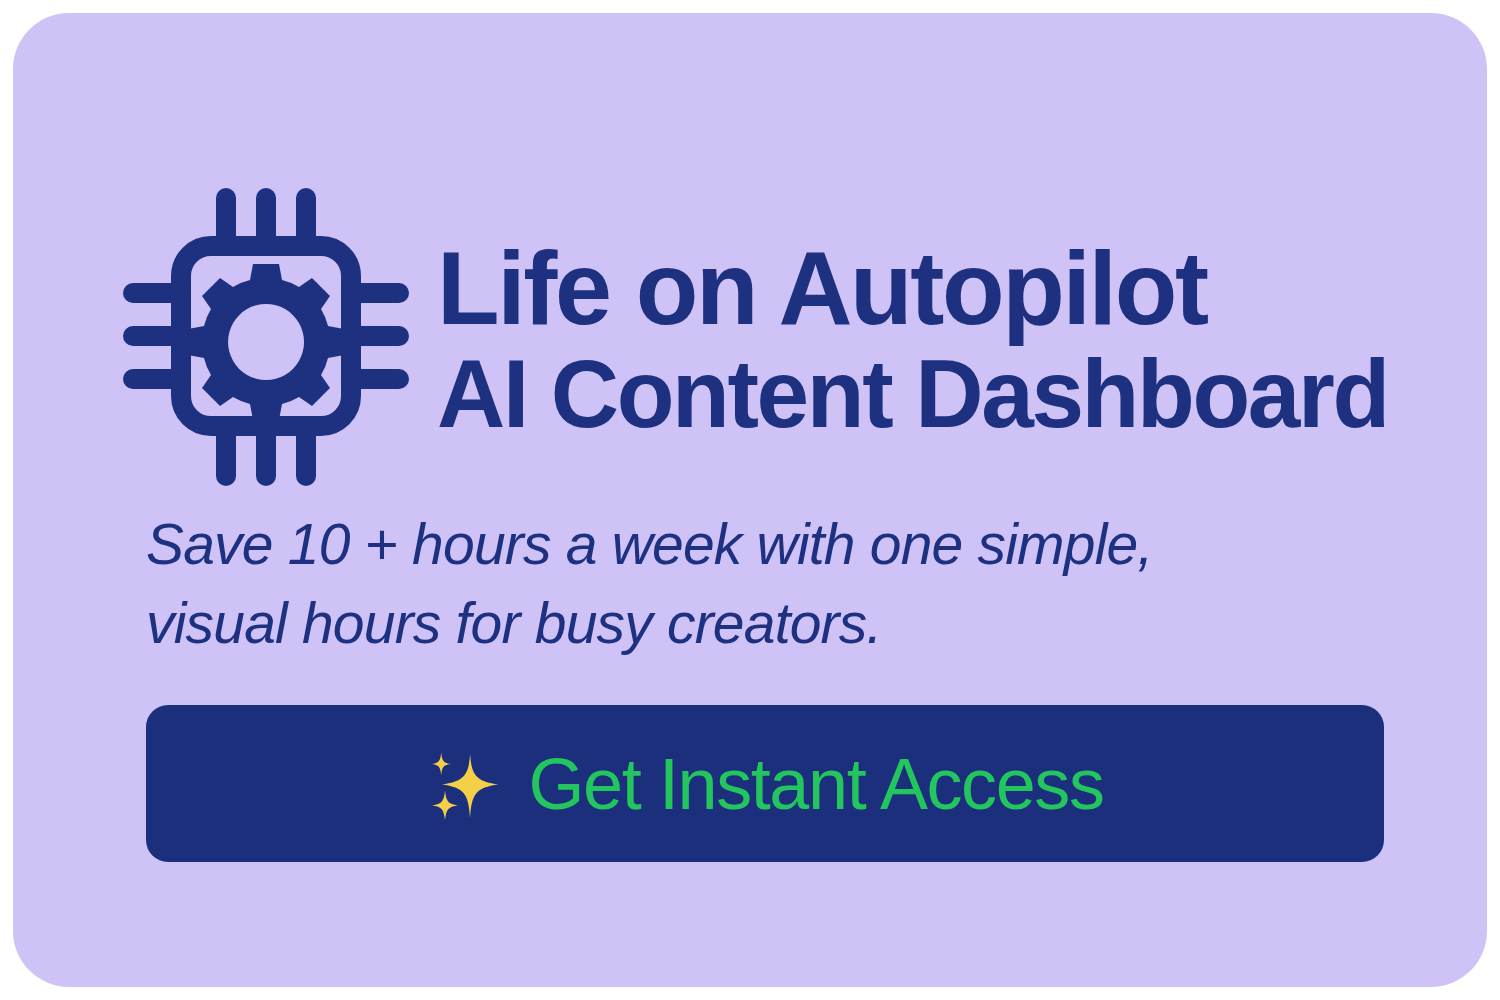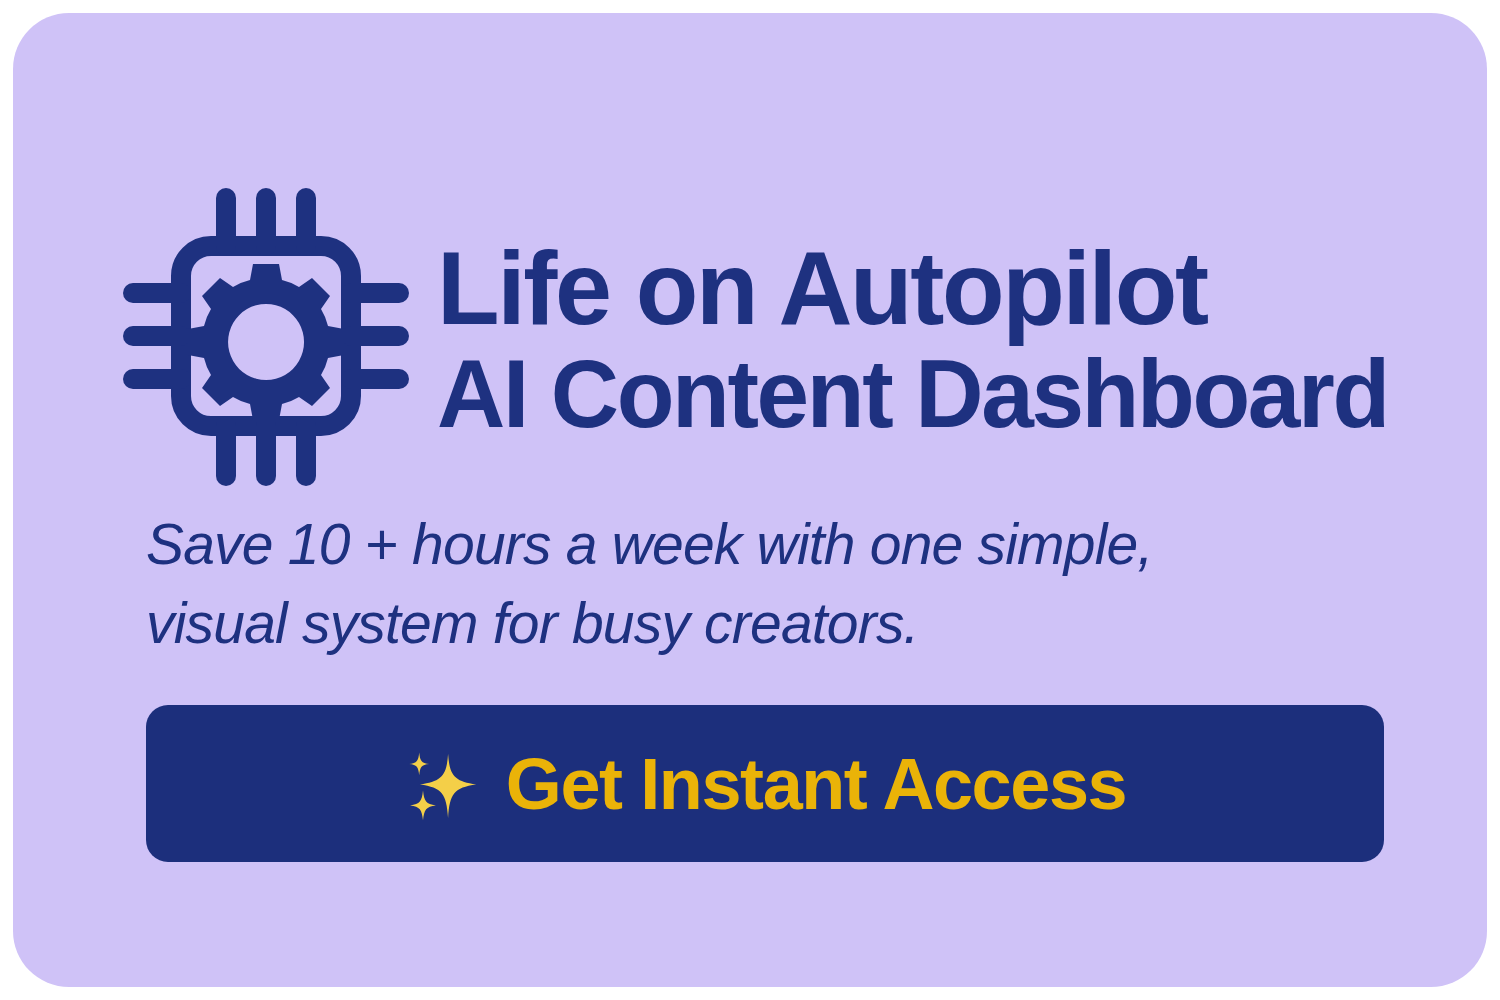--- a/index.html
+++ b/index.html
@@ -109,23 +109,23 @@
 
   .cta-sparkle {
     flex: 0 0 auto;
     width: 76px;
     height: 76px;
     display: block;
     margin-top: 4px;
   }
 
   .cta-label {
-    color: #eab308;
+    color: #22c55e;
     font-size: 72px;
-    font-weight: 700;
+    font-weight: 400;
     letter-spacing: -1.4px;
     white-space: nowrap;
   }
 </style>
 </head>
 <body>
 
 <div class="promo-card">
 
   <div class="header-row">
@@ -174,21 +174,21 @@
 
     <div class="headline-block">
       <div class="headline-line1">Life on Autopilot</div>
       <div class="headline-line2">AI Content Dashboard</div>
     </div>
 
   </div>
 
   <div class="subheading">
     <span class="sub-line">Save 10 + hours a week with one simple,</span>
-    <span class="sub-line">visual system for busy creators.</span>
+    <span class="sub-line">visual hours for busy creators.</span>
   </div>
 
   <button class="cta-button">
     <svg class="cta-sparkle" viewBox="0 0 100 100" aria-hidden="true">
 
       <path fill="#f4cf48" d="M58 8 C60 36 66 44 95 48 C66 52 60 60 58 92 C56 60 50 52 21 48 C50 44 56 36 58 8 Z"></path>
 
       <path fill="#f4cf48" d="M20 6 C21 17 23 20 33 21 C23 22 21 25 20 36 C19 25 17 22 7 21 C17 20 19 17 20 6 Z"></path>
 
       <path fill="#f4cf48" d="M25 56 C26.5 70 29 74 42 75.5 C29 77 26.5 81 25 95 C23.5 81 21 77 8 75.5 C21 74 23.5 70 25 56 Z"></path>

